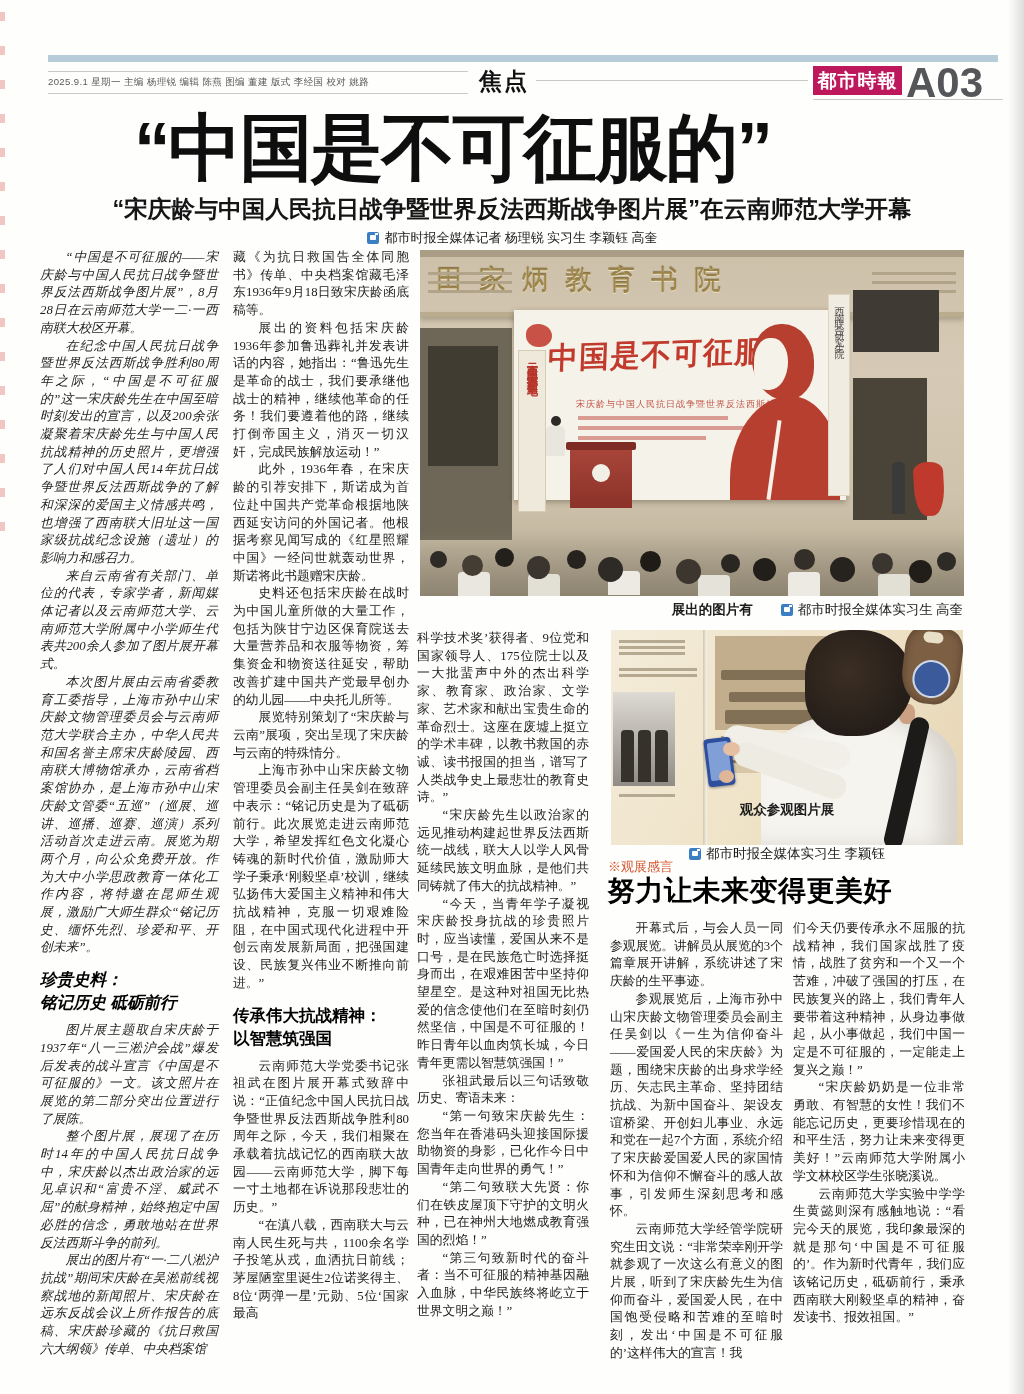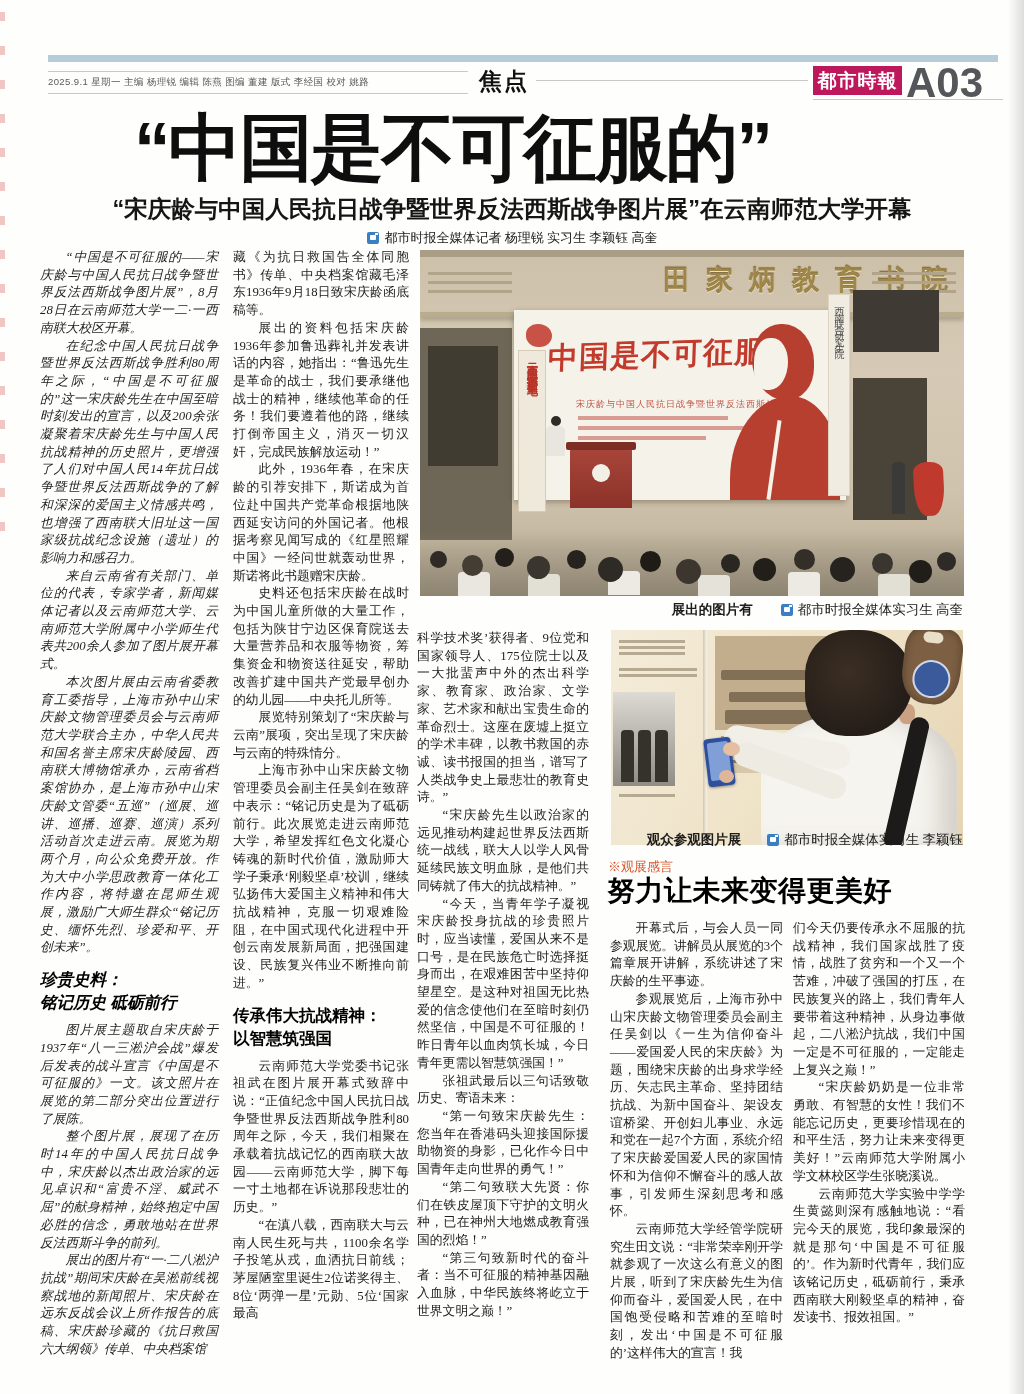--- a/index.html
+++ b/index.html
@@ -45,22 +45,22 @@
   .caption .t{font-weight:bold;}
   .credit{display:flex;align-items:center;gap:5px;}
   
   .marker{position:absolute;left:608px;top:858px;font-size:13px;color:#d4552c;}
   .remark-head{position:absolute;left:607px;top:872px;font-family:"Liberation Sans",sans-serif;
         font-weight:900;font-size:28px;color:#000;letter-spacing:.5px;}
   
   .photo1{position:absolute;left:420px;top:250px;width:544px;height:346px;overflow:hidden;
         background:linear-gradient(180deg,#cdc0a9 0%,#d6cab6 35%,#cfc3ad 70%,#b7ab93 100%);}
   .p1-topband{position:absolute;left:0;top:0;width:100%;height:7px;background:#a99d85;}
-  .p1-sign{position:absolute;left:0;top:12px;width:100%;text-align:right;color:#9f8648;
-        font-size:27px;letter-spacing:16px;text-indent:16px;font-weight:bold;
+  .p1-sign{position:absolute;left:0;top:12px;width:100%;text-align:left;color:#9f8648;
+        font-size:27px;letter-spacing:16px;text-indent:16px;font-weight:normal;
         text-shadow:0 1px 0 #e8dfc8,0 -1px 1px #7c6a3e;}
   .p1-groove{position:absolute;width:84px;height:3px;background:#b2a489;box-shadow:0 9px 0 #b2a489,0 18px 0 #b2a489;}
   .p1-ledge{position:absolute;left:0;top:62px;width:100%;height:5px;background:#baac8f;box-shadow:0 3px 4px rgba(90,80,60,.35);}
   .p1-darkL{position:absolute;left:0;top:78px;width:92px;height:212px;background:#6e6757;}
   .p1-darkL-in{position:absolute;left:8px;top:96px;width:70px;height:120px;background:#413c31;}
   .p1-darkR1{position:absolute;left:433px;top:40px;width:86px;height:62px;background:#3f3a33;}
   .p1-darkR2{position:absolute;left:433px;top:128px;width:74px;height:142px;background:#4a4438;}
   .p1-screen{position:absolute;left:94px;top:60px;width:332px;height:190px;background:#f5f2ea;
         box-shadow:0 2px 6px rgba(60,50,30,.4);}
   .p1-logo{position:absolute;left:12px;top:14px;width:26px;height:23px;background:#c34034;border-radius:45% 55% 50% 50%;opacity:.9;}
@@ -275,37 +275,37 @@
     <div class="p2-armR"></div>
     <div class="p2-phone"></div>
     <div class="p2-hand1"></div>
     <div class="p2-hand2"></div>
     <div class="p2-neck"></div>
     <div class="p2-hair"></div>
     <div class="p2-strap"></div>
     <div class="p2-medal"></div>
   </div>
 
-  <div class="caption" style="left:611px;top:831px;width:352px;gap:26px;">
+  <div class="caption" style="left:611px;top:801px;width:352px;gap:26px;flex-direction:column;">
     <span class="t">观众参观图片展</span>
     <span class="credit">
       <span class="cam"></span>
       <span>都市时报全媒体实习生 李颖钰</span>
     </span>
   </div>
 
   <div class="marker">※观展感言</div>
   <div class="remark-head">努力让未来变得更美好</div>
   <div class="col" style="left:610px;top:920px;width:173px;">
     <div>
         <p class="para">开幕式后，与会人员一同参观展览。讲解员从展览的3个篇章展开讲解，系统讲述了宋庆龄的生平事迹。</p>
         <p class="para">参观展览后，上海市孙中山宋庆龄文物管理委员会副主任吴剑以《一生为信仰奋斗——爱国爱人民的宋庆龄》为题，围绕宋庆龄的出身求学经历、矢志民主革命、坚持团结抗战、为新中国奋斗、架设友谊桥梁、开创妇儿事业、永远和党在一起7个方面，系统介绍了宋庆龄爱国爱人民的家国情怀和为信仰不懈奋斗的感人故事，引发师生深刻思考和感怀。</p>
         <p class="para">云南师范大学经管学院研究生田文说：“非常荣幸刚开学就参观了一次这么有意义的图片展，听到了宋庆龄先生为信仰而奋斗，爱国爱人民，在中国饱受侵略和苦难的至暗时刻，发出‘中国是不可征服的’这样伟大的宣言！我</p>
       </div>
   </div>
   <div class="col" style="left:793px;top:920px;width:172px;">
     <div>
-        <p class="para cont">们今天仍要传承永不屈服的抗战精神，我们国家战胜了疫情，战胜了贫穷和一个又一个苦难，冲破了强国的打压，在民族复兴的路上，我们青年人要带着这种精神，从身边事做起，二八淞沪抗战，我们中国一定是不可征服的，一定能走上复兴之巅！”</p>
+        <p class="para cont">们今天仍要传承永不屈服的抗战精神，我们国家战胜了疫情，战胜了贫穷和一个又一个苦难，冲破了强国的打压，在民族复兴的路上，我们青年人要带着这种精神，从身边事做起，从小事做起，我们中国一定是不可征服的，一定能走上复兴之巅！”</p>
         <p class="para">“宋庆龄奶奶是一位非常勇敢、有智慧的女性！我们不能忘记历史，更要珍惜现在的和平生活，努力让未来变得更美好！”云南师范大学附属小学文林校区学生张晓溪说。</p>
         <p class="para">云南师范大学实验中学学生黄懿则深有感触地说：“看完今天的展览，我印象最深的就是那句‘中国是不可征服的’。作为新时代青年，我们应该铭记历史，砥砺前行，秉承西南联大刚毅坚卓的精神，奋发读书、报效祖国。”</p>
       </div>
   </div>
 </div>
 
 </body></html>

